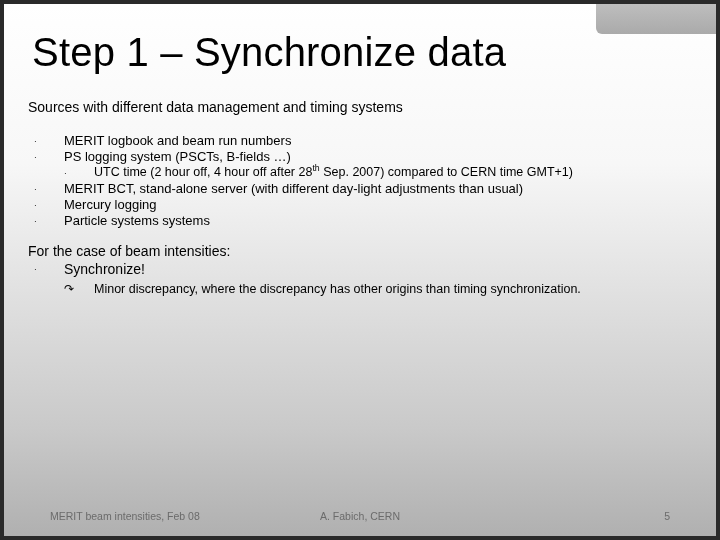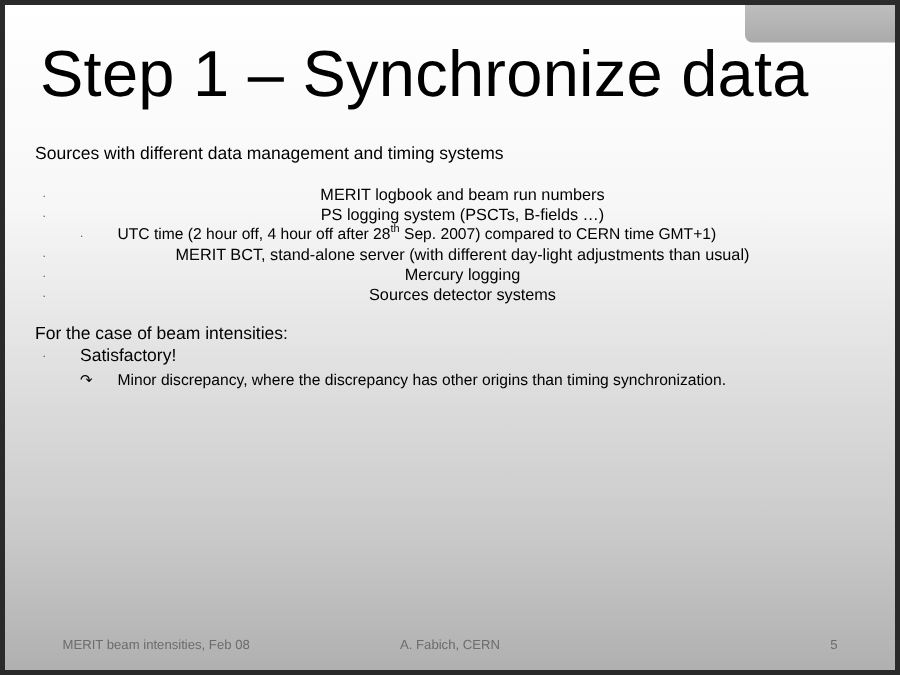--- a/index.html
+++ b/index.html
@@ -17,38 +17,38 @@
   }
   .corner-tr {
     position: absolute;
     top: 0; right: 0;
     width: 120px; height: 30px;
     background: linear-gradient(180deg, #888 0%, #666 100%);
     opacity: 0.55;
     border-bottom-left-radius: 6px;
   }
   .title {
-    font-size: 52px;
+    font-size: 40px;
     font-weight: 400;
     padding: 26px 0 0 28px;
     color: #000;
     letter-spacing: 0.2px;
   }
   .content {
     padding: 24px 40px 0 24px;
     font-size: 14px;
     line-height: 1.25;
   }
   .para1 { margin-bottom: 16px; }
   .para2 { margin-bottom: 16px; }
   .para2 .indent { padding-left: 42px; display: block; }
   .bullets { margin-bottom: 14px; }
   .bullets .row { display: flex; padding-left: 6px; }
   .bullets .row .mark { width: 30px; flex: 0 0 30px; font-size: 8px; padding-top: 4px; }
-  .bullets .row .txt { flex: 1; font-size: 13px; line-height: 1.25; text-align: center; }
+  .bullets .row .txt { flex: 1; font-size: 13px; line-height: 1.25; }
   .bullets .subrow { display: flex; padding-left: 36px; }
   .bullets .subrow .mark { width: 30px; flex: 0 0 30px; font-size: 8px; padding-top: 4px; }
   .bullets .subrow .txt { flex: 1; font-size: 12.5px; line-height: 1.25; }
   sup { font-size: 0.7em; vertical-align: super; line-height: 0; }
   .case { font-size: 14px; }
   .case .r1 { padding-left: 0; }
   .case .r2 { display: flex; padding-left: 6px; }
   .case .r2 .mark { width: 30px; flex: 0 0 30px; font-size: 8px; padding-top: 4px; }
   .case .sub { display: flex; padding-left: 36px; margin-top: 4px; }
   .case .sub .mark { width: 30px; flex: 0 0 30px; font-size: 12px; }
@@ -94,29 +94,29 @@
       <div class="row">
         <div class="mark">·</div>
         <div class="txt">MERIT BCT, stand-alone server (with different day-light adjustments than usual)</div>
       </div>
       <div class="row">
         <div class="mark">·</div>
         <div class="txt">Mercury logging</div>
       </div>
       <div class="row">
         <div class="mark">·</div>
-        <div class="txt">Sources detector systems</div>
+        <div class="txt">Particle systems systems</div>
       </div>
     </div>
 
     <div class="case">
       <div class="r1">For the case of beam intensities:</div>
       <div class="r2">
         <div class="mark">·</div>
-        <div class="txt">Satisfactory!</div>
+        <div class="txt">Synchronize!</div>
       </div>
       <div class="sub">
         <div class="mark">↷</div>
         <div class="txt">Minor discrepancy, where the discrepancy has other origins than timing synchronization.</div>
       </div>
     </div>
 
   </div>
 
   <div class="footer">

